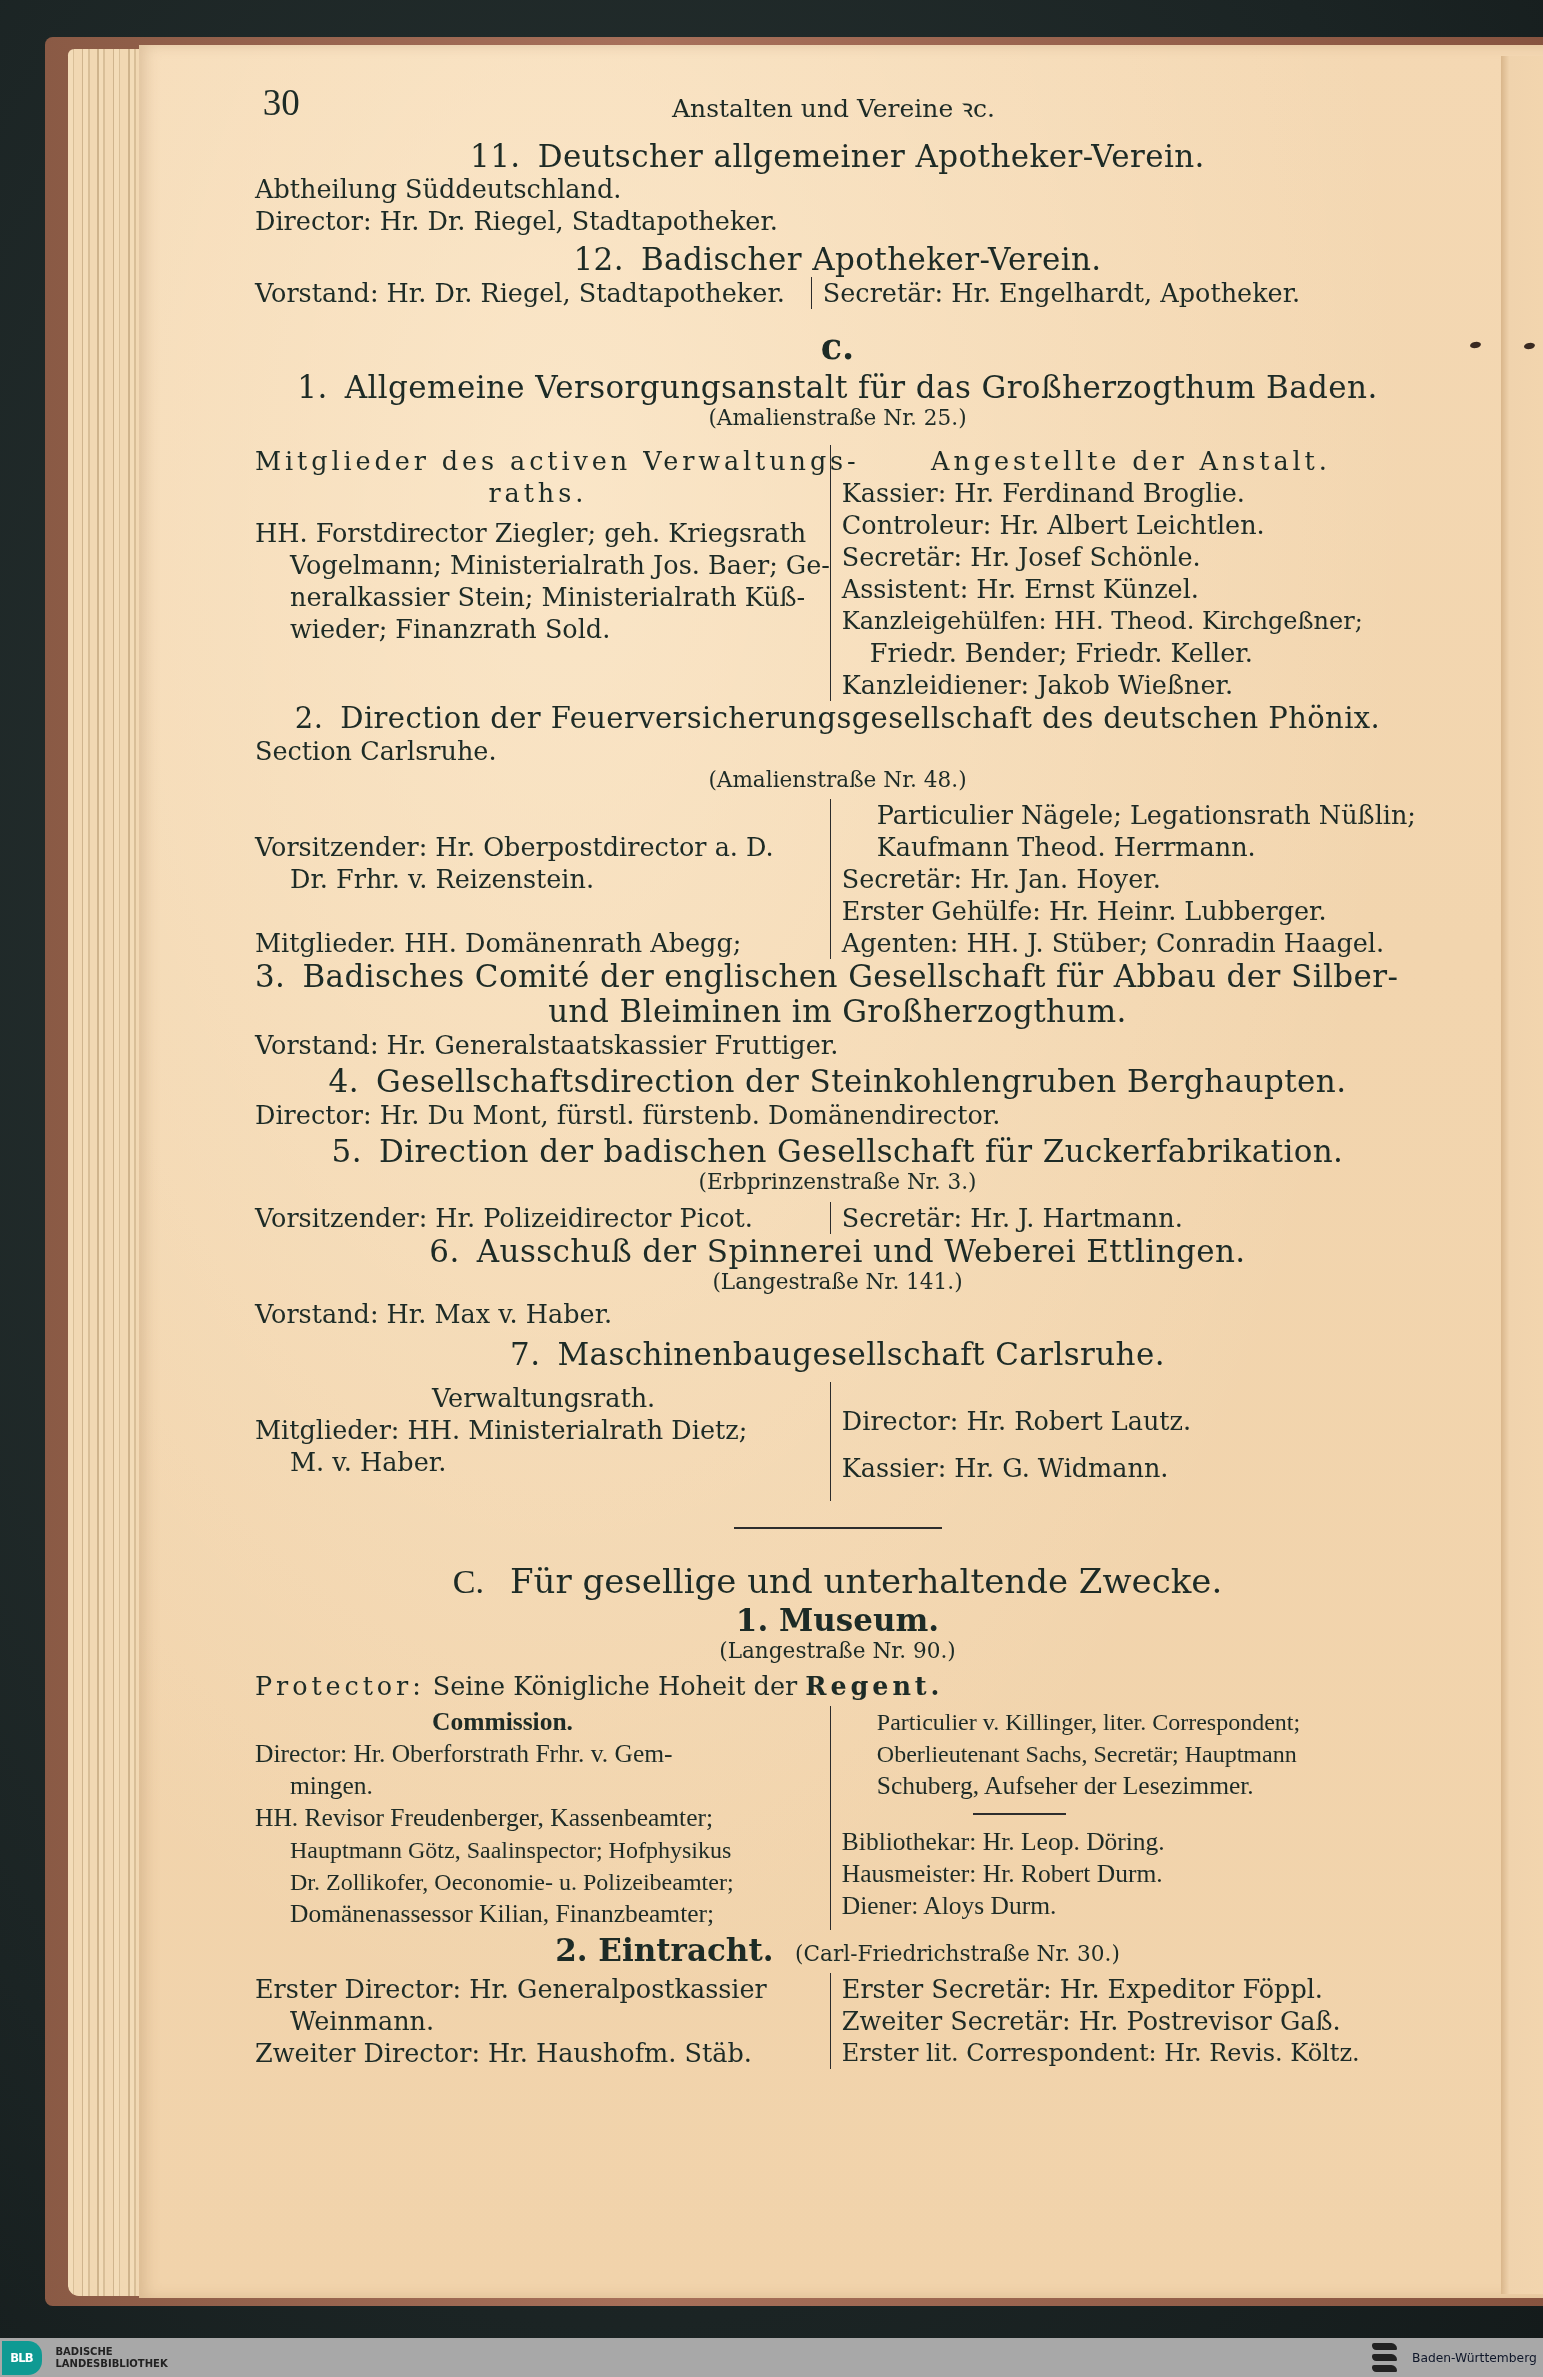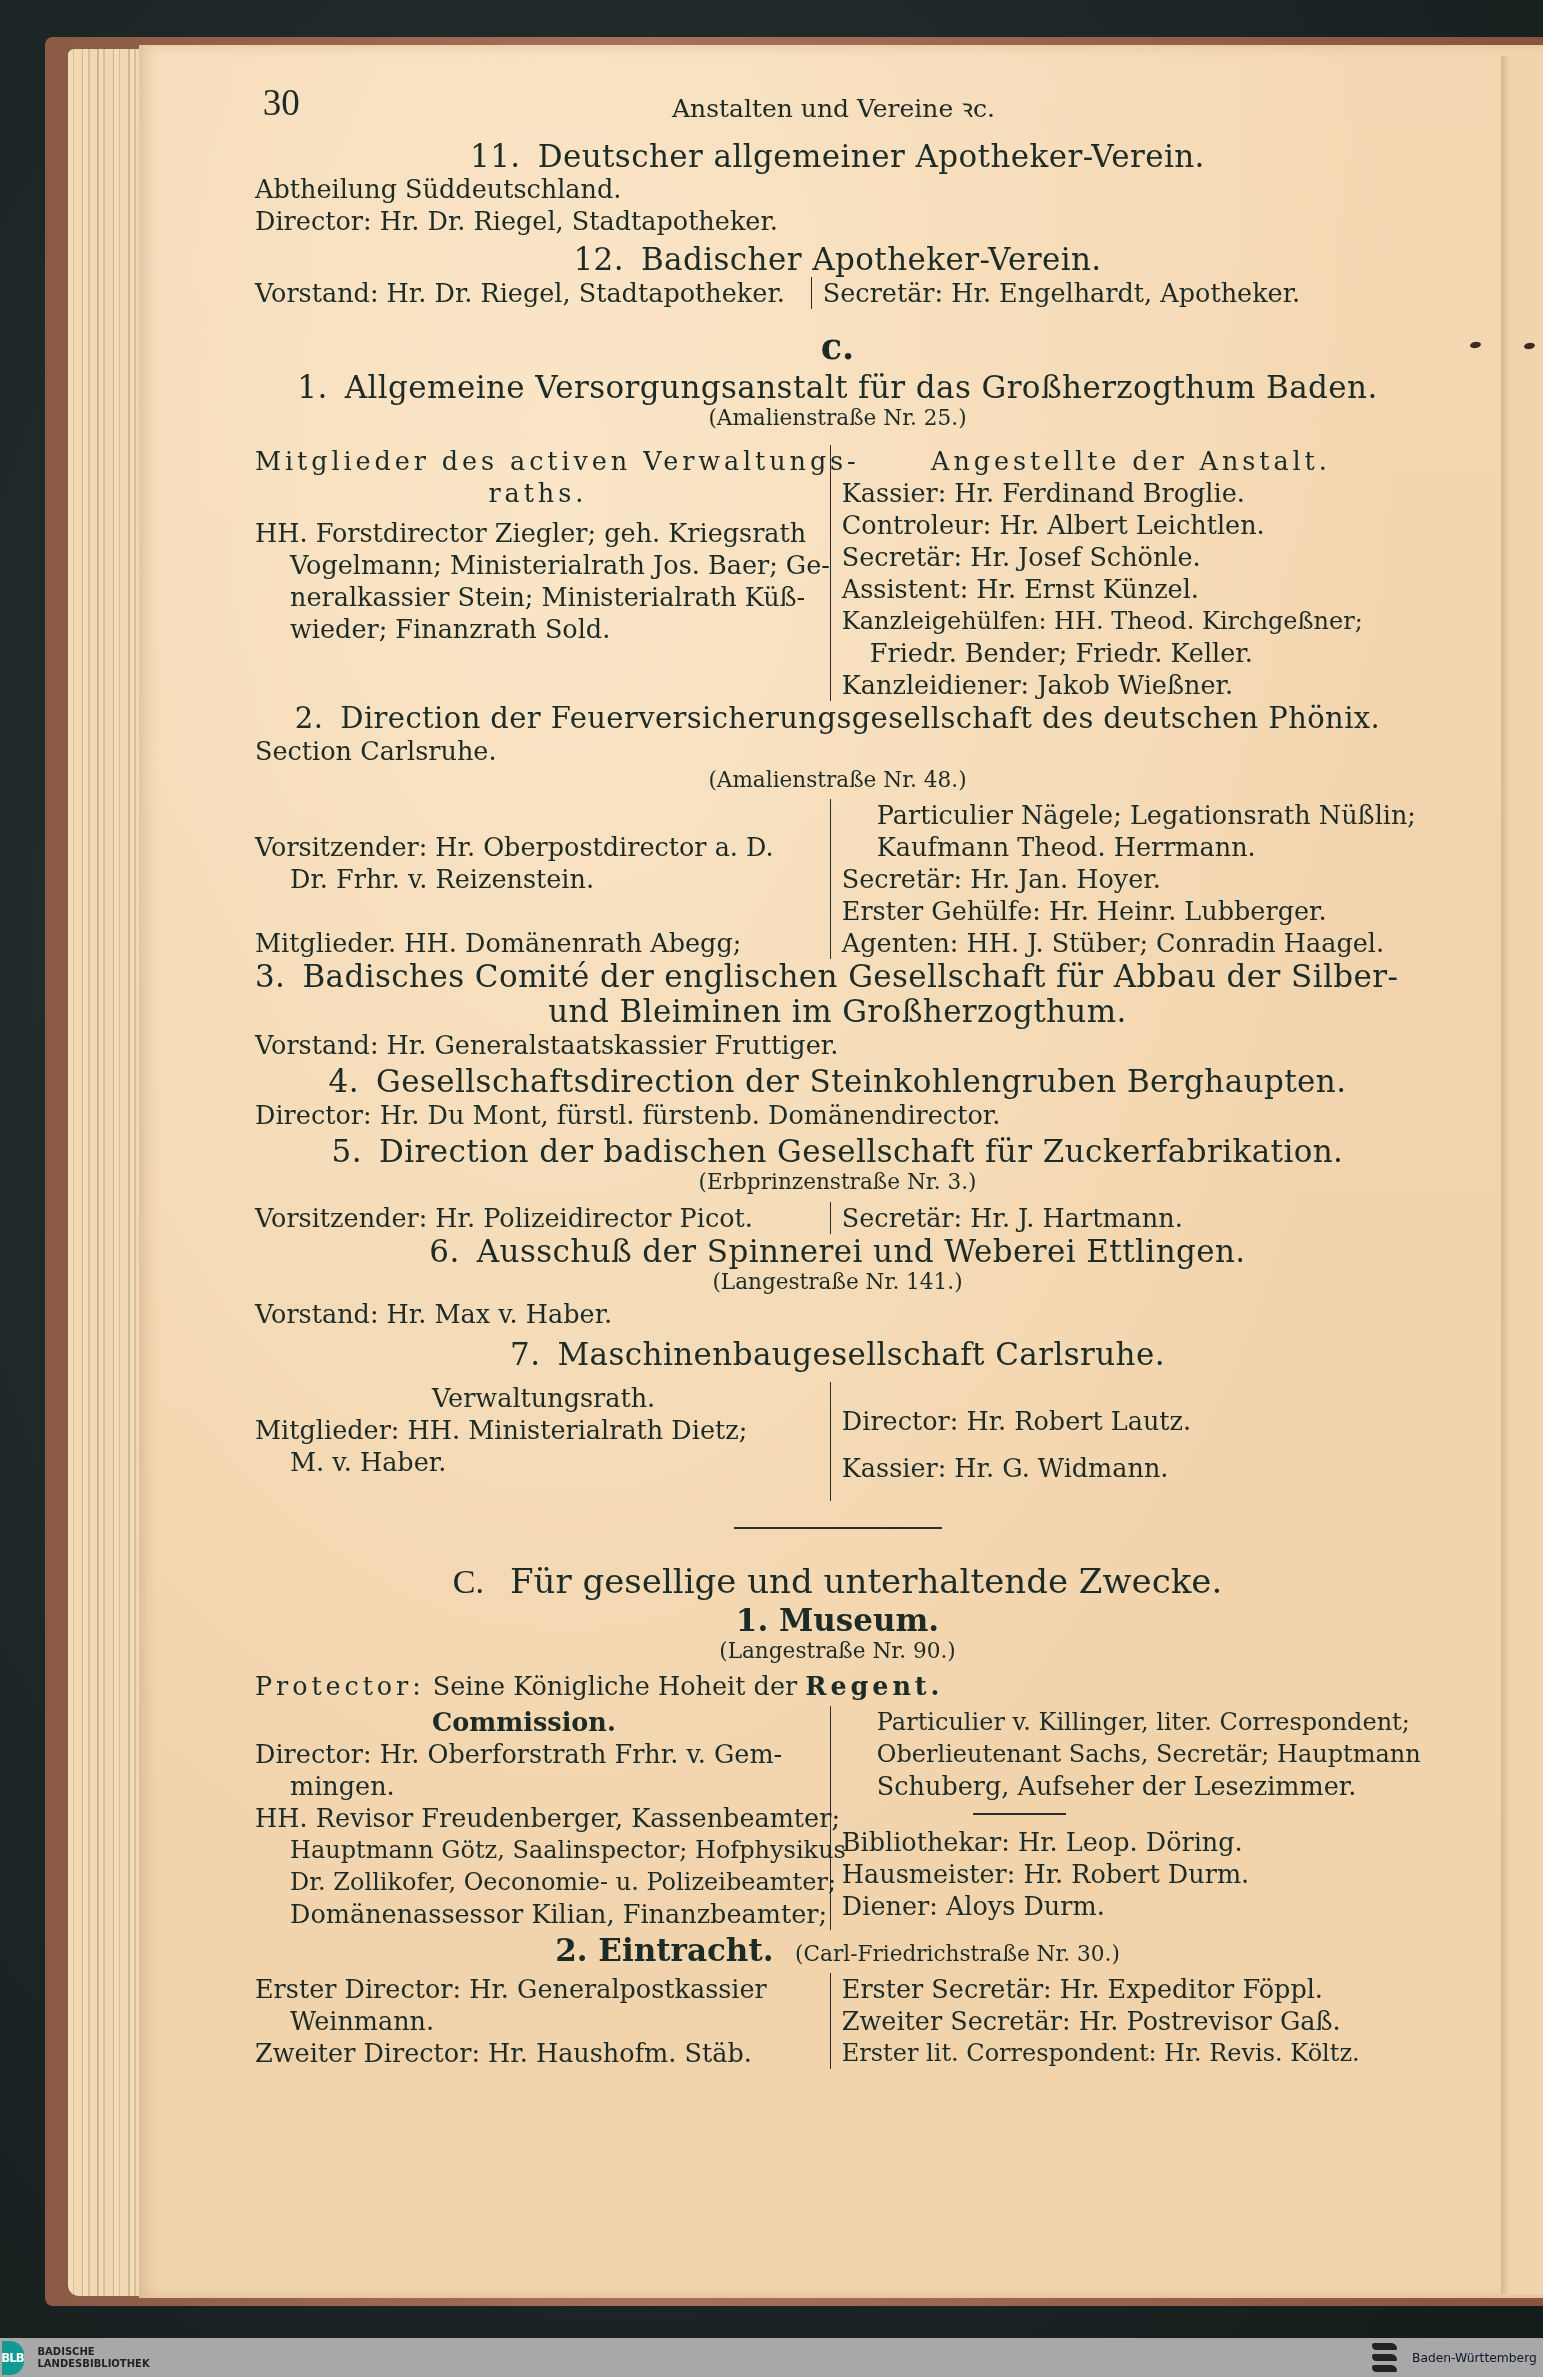--- a/index.html
+++ b/index.html
@@ -65,21 +65,21 @@
   .section-letter .letter { font-family: "Liberation Serif", serif; margin-right: 26px; }
   .museum-title { text-align: center; font-weight: bold; font-size: 31px; line-height: 35px; }
 
   .footer {
     position: absolute; left: 0; top: 2338px; width: 1543px; height: 39px;
     background: #a8a8a8; display: flex; align-items: center; justify-content: space-between;
     font-family: "DejaVu Sans", sans-serif;
   }
   .blb { display: flex; align-items: center; }
   .blb-logo {
-    width: 22px; height: 34px; margin-left: 1.5px; background: #0f9a93; color: #fff;
+    width: 40px; height: 34px; margin-left: 1.5px; background: #0f9a93; color: #fff;
     border-radius: 0 14px 14px 0; display: flex; align-items: center; justify-content: center;
     font-size: 11.6px; font-weight: bold; letter-spacing: -0.8px;
   }
   .blb-text { margin-left: 14px; font-size: 10px; line-height: 11.6px; font-weight: bold; color: #222; }
   .bw { display: flex; align-items: center; margin-right: 6.2px; }
   .bw-icon { width: 25px; height: 34px; display: flex; flex-direction: column; justify-content: space-around; }
   .bw-icon span { display: block; height: 7px; background: #222; border-radius: 2.3px 6.2px 1.5px 4.6px; }
   .bw-text { margin-left: 15px; font-size: 12.3px; color: #0f172a; }
 </style>
 </head>
@@ -214,21 +214,21 @@
   </div>
   <div class="museum-title">
     <span>1.</span> <span>Museum.</span>
   </div>
   <div class="addr">(Langestraße Nr. 90.)</div>
   <div class="sub" style="margin-top:6.2px;">
     <span class="spaced">Protector:</span>
     <span>Seine Königliche Hoheit der</span>
     <span class="spaced bold">Regent.</span>
   </div>
-  <div class="two-col" style="margin-top:4.6px;">
+  <div class="two-col" style="margin-top:4.6px;font-family:Liberation Serif, serif;">
     <div class="col-l">
       <div class="line bold" style="padding-left:177px;">Commission.</div>
       <div class="line">Director: Hr. Oberforstrath Frhr. v. Gem-</div>
       <div class="line indent">mingen.</div>
       <div class="line">HH. Revisor Freudenberger, Kassenbeamter;</div>
       <div class="line indent" style="font-size:24px;">Hauptmann Götz, Saalinspector; Hofphysikus</div>
       <div class="line indent" style="font-size:24px;">Dr. Zollikofer, Oeconomie- u. Polizeibeamter;</div>
       <div class="line indent">Domänenassessor Kilian, Finanzbeamter;</div>
     </div>
     <div class="col-r">

